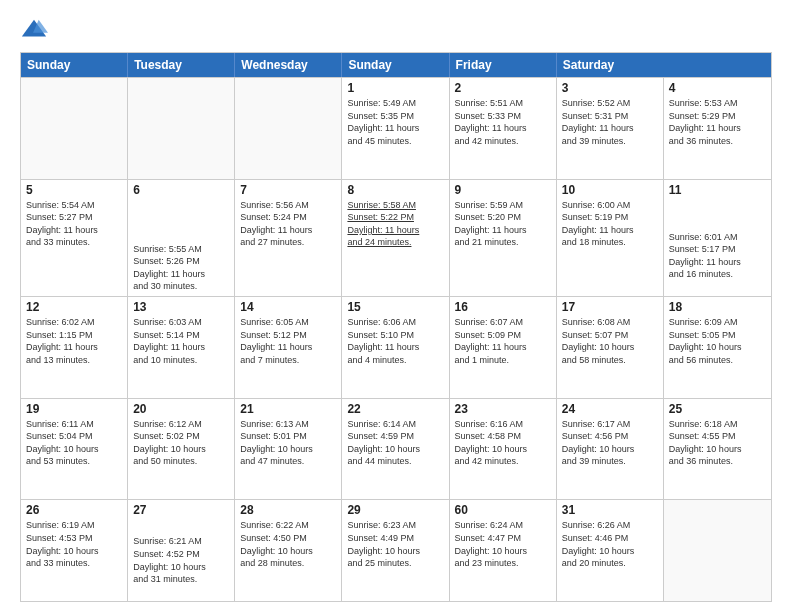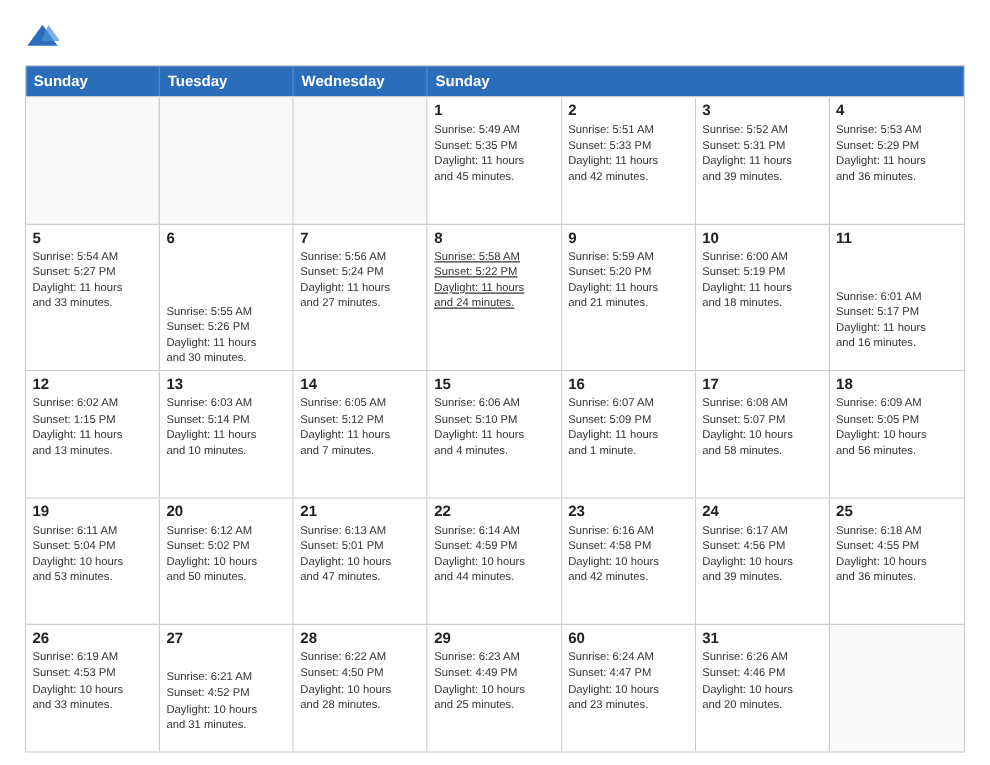--- a/index.html
+++ b/index.html
@@ -134,20 +134,22 @@
       <div class="location"></div>
     </div>
   </div>
 
   <div class="calendar">
     <div class="cal-header">
     <div class="cal-header-cell">Sunday</div>
         <div class="cal-header-cell">Tuesday</div>
         <div class="cal-header-cell">Wednesday</div>
         <div class="cal-header-cell">Sunday</div>
+        <div class="cal-header-cell">Friday</div>
+        <div class="cal-header-cell">Saturday</div>
       </div>
     <div class="cal-body">
     <div class="cal-row">
           <div class="cal-cell empty"></div>
           <div class="cal-cell empty"></div>
           <div class="cal-cell empty"></div>
           <div class="cal-cell">
             <div class="day-num">1</div>
             <div class="day-info" style="white-space: pre-line;">Sunrise: 5:49 AM
 Sunset: 5:35 PM

